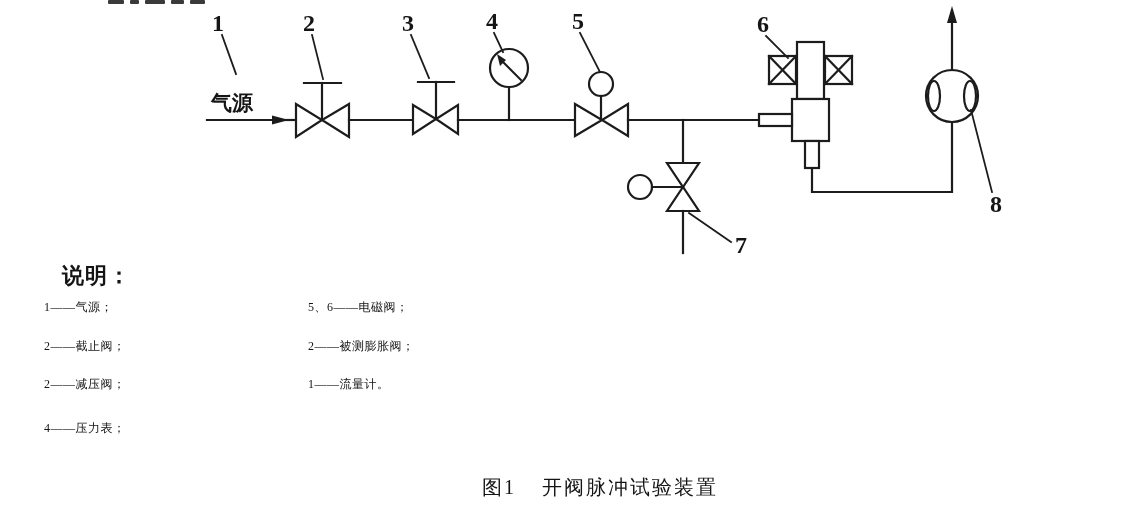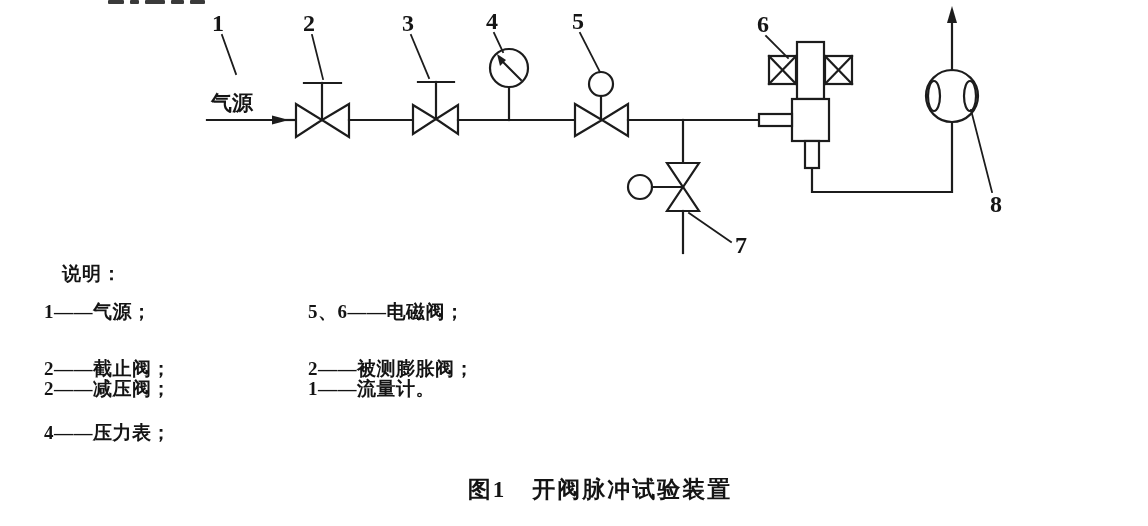--- a/index.html
+++ b/index.html
@@ -6,28 +6,28 @@
   body{
     width:1148px;height:526px;position:relative;overflow:hidden;
     background:#ffffff;color:#141414;
     font-family:"Liberation Serif","DejaVu Serif",serif;
   }
   .stage{position:absolute;inset:0;}
   svg text{fill:#151515;}
   .num-label{font-size:24px;font-weight:bold;font-family:"Liberation Serif","DejaVu Serif",serif;}
   .cjk-label{font-size:21px;font-weight:bold;font-family:"Liberation Serif","DejaVu Serif",serif;}
   .legend{position:absolute;left:0;top:0;width:100%;}
-  .legend-title{position:absolute;left:62px;top:261px;font-size:19px;font-weight:bold;letter-spacing:1px;}
-  .legend-item{position:absolute;font-size:19px;font-weight:bold;white-space:nowrap;letter-spacing:0.5px;}
+  .legend-title{position:absolute;left:62px;top:261px;font-size:22px;font-weight:bold;letter-spacing:1px;}
+  .legend-item{position:absolute;font-size:12px;font-weight:normal;white-space:nowrap;letter-spacing:0.5px;}
   .c1{left:44px;}
   .c2{left:308px;}
-  .r1{top:299px;} .r2{top:356px;} .r3{top:376px;} .r4{top:420px;text-align:right;}
+  .r1{top:299px;} .r2{top:338px;} .r3{top:376px;} .r4{top:420px;text-align:right;}
   .caption{
     position:absolute;left:0;right:0;top:474px;text-align:center;
-    font-size:23px;font-weight:bold;letter-spacing:2px;text-indent:52px;
+    font-size:20px;font-weight:normal;letter-spacing:2px;text-indent:52px;
   }
   .caption .gap{display:inline-block;width:26px;}
   .frag{position:absolute;top:0;left:108px;height:5px;overflow:hidden;}
   .frag i{display:inline-block;background:#3a3a3a;height:4px;margin-right:6px;vertical-align:top;border-radius:1px;}
 </style>
 </head>
 <body>
 
 <div class="stage">
 

